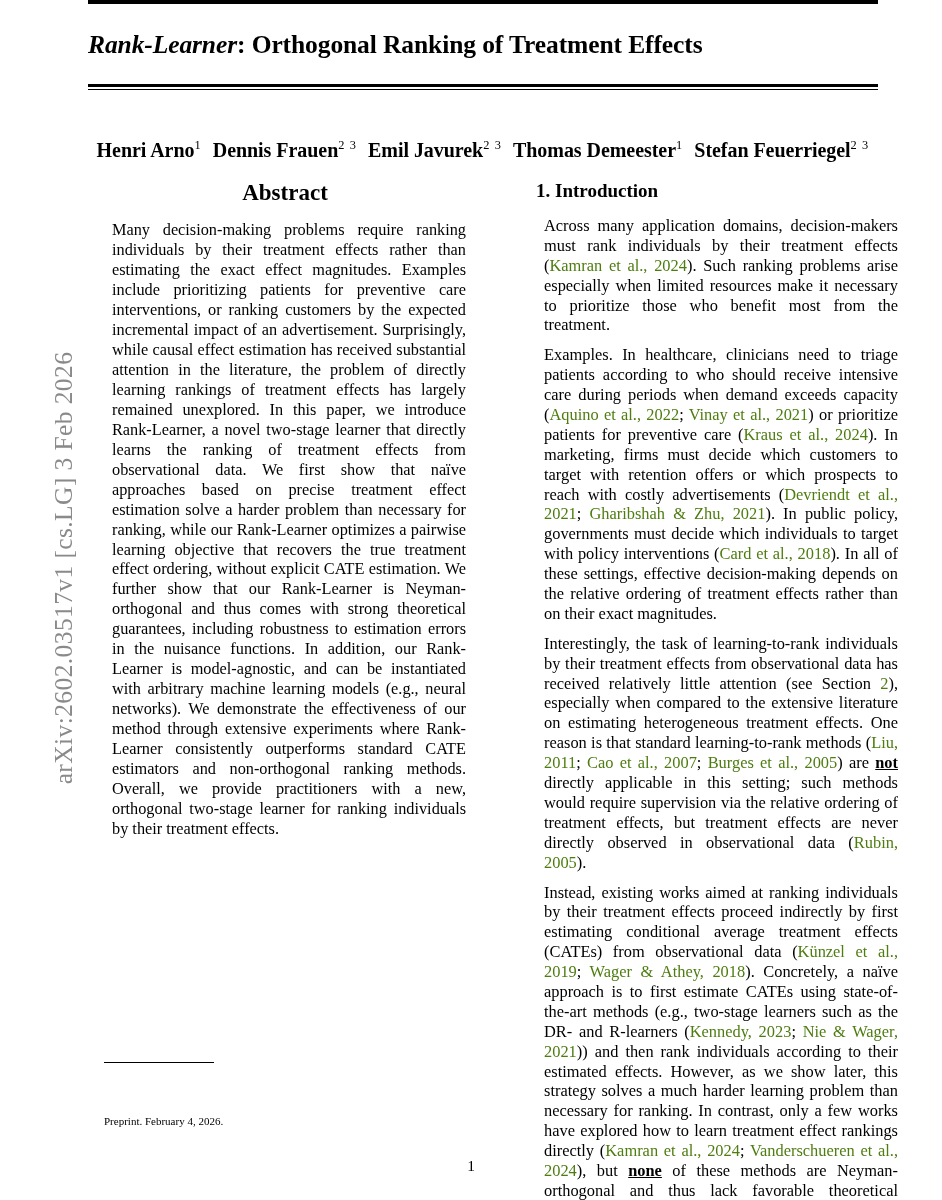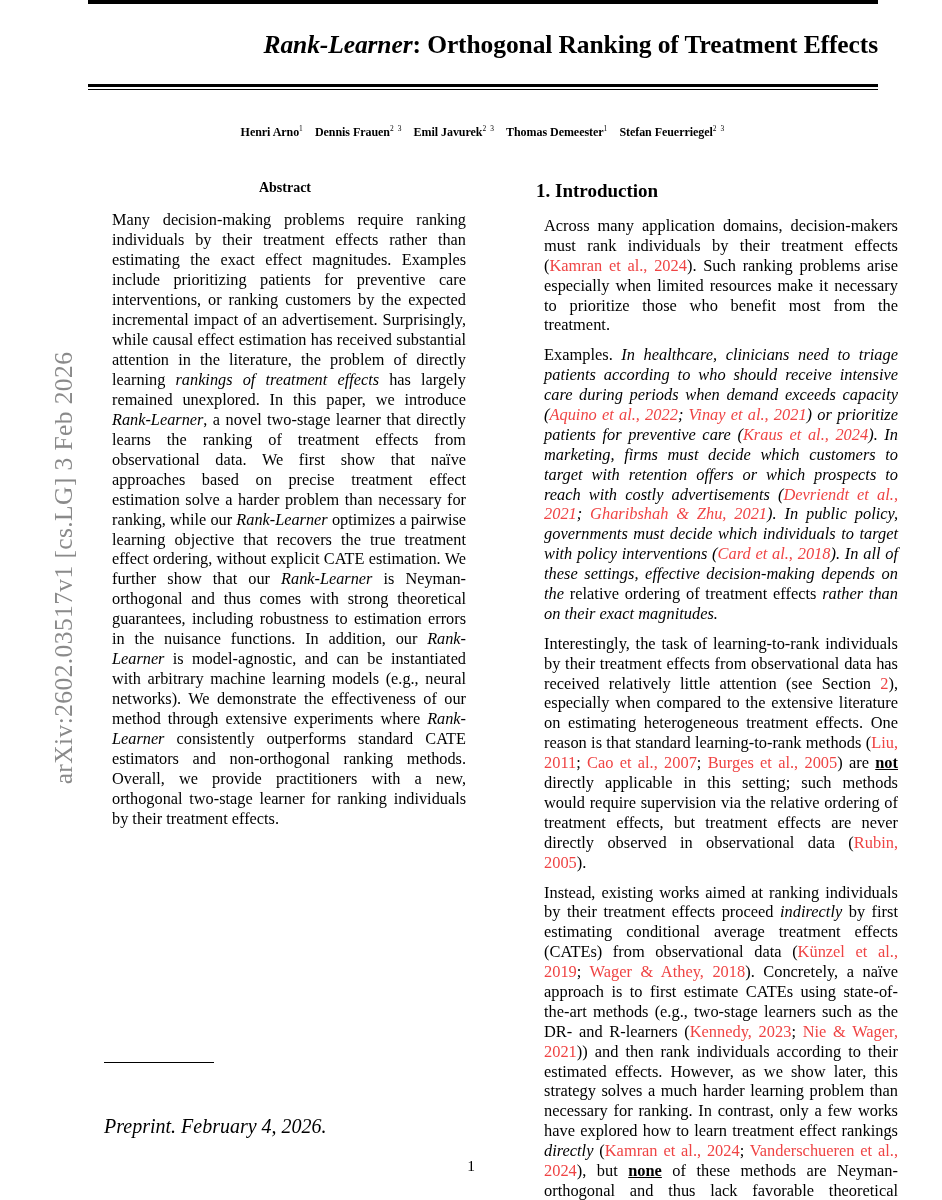--- a/index.html
+++ b/index.html
@@ -43,42 +43,42 @@
     left: 88px;
     top: 0px;
     width: 790px;
   }
   .rule-top {
     height: 3.5px;
     background: #000;
     width: 100%;
   }
   .title {
-    text-align: right;
+    text-align: left;
     font-size: 25.5px;
     font-weight: bold;
     letter-spacing: -0.1px;
     margin-top: 26px;
     margin-bottom: 0;
     line-height: 1.2;
   }
   .title .it { font-style: italic; }
   .rule-double {
     margin-top: 24px;
     width: 100%;
   }
   .rule-double .thick { height: 3.2px; background: #000; }
   .rule-double .gap   { height: 1.6px; background: #fff; }
   .rule-double .thin  { height: 1.3px; background: #000; }
 
   .authors {
     text-align: center;
-    font-size: 12px;
-    font-weight: bold;
-    margin-top: 34px;
+    font-size: 20px;
+    font-weight: bold;
+    margin-top: 48px;
     letter-spacing: -0.05px;
     white-space: nowrap;
   }
   .authors .sep { display: inline-block; width: 11px; }
   .authors sup {
     font-size: 0.62em;
     font-weight: normal;
     vertical-align: super;
     letter-spacing: 1.1px;
   }
@@ -92,44 +92,44 @@
   }
   #col-right {
     position: absolute;
     left: 536px;
     top: 180px;
     width: 362px;
   }
 
   .abstract-head {
     text-align: center;
-    font-size: 14px;
+    font-size: 23px;
     font-weight: bold;
     margin: 0 0 14px 0;
   }
   .section-head {
     font-size: 19px;
     font-weight: bold;
     margin: 0 0 14px 0;
   }
 
   p.body {
     margin: 0 0 10px 8px;
     font-size: 16.4px;
     line-height: 1.213;
     text-align: justify;
     text-justify: inter-word;
     hyphens: manual;
   }
   #col-left p.body { font-size: 16.3px; line-height: 1.226; }
 
-  .it { font-style: italic; }
+  .it { }
   .bf { font-weight: normal; }
   .bfu { font-weight: bold; text-decoration: underline; }
-  .cite { color: #ef4444; }
+  .cite { color: #4d7c0f; }
 
   
   #footnote {
     position: absolute;
     left: 104px;
     top: 1062px;
     width: 362px;
   }
   #footnote .fnrule {
     width: 110px;
@@ -142,22 +142,21 @@
     font-size: 13.4px;
     line-height: 1.255;
     text-align: justify;
   }
   #footnote p sup { font-size: 0.72em; vertical-align: super; }
   #footnote .indent { display: inline-block; width: 14px; }
   #preprint {
     position: absolute;
     left: 104px;
     top: 1115px;
-    font-size: 20px;
-    font-style: italic;
+    font-size: 11px;
   }
 
   
   #page-number {
     position: absolute;
     left: 0;
     top: 1157px;
     width: 942px;
     text-align: center;
     font-size: 15.5px;

